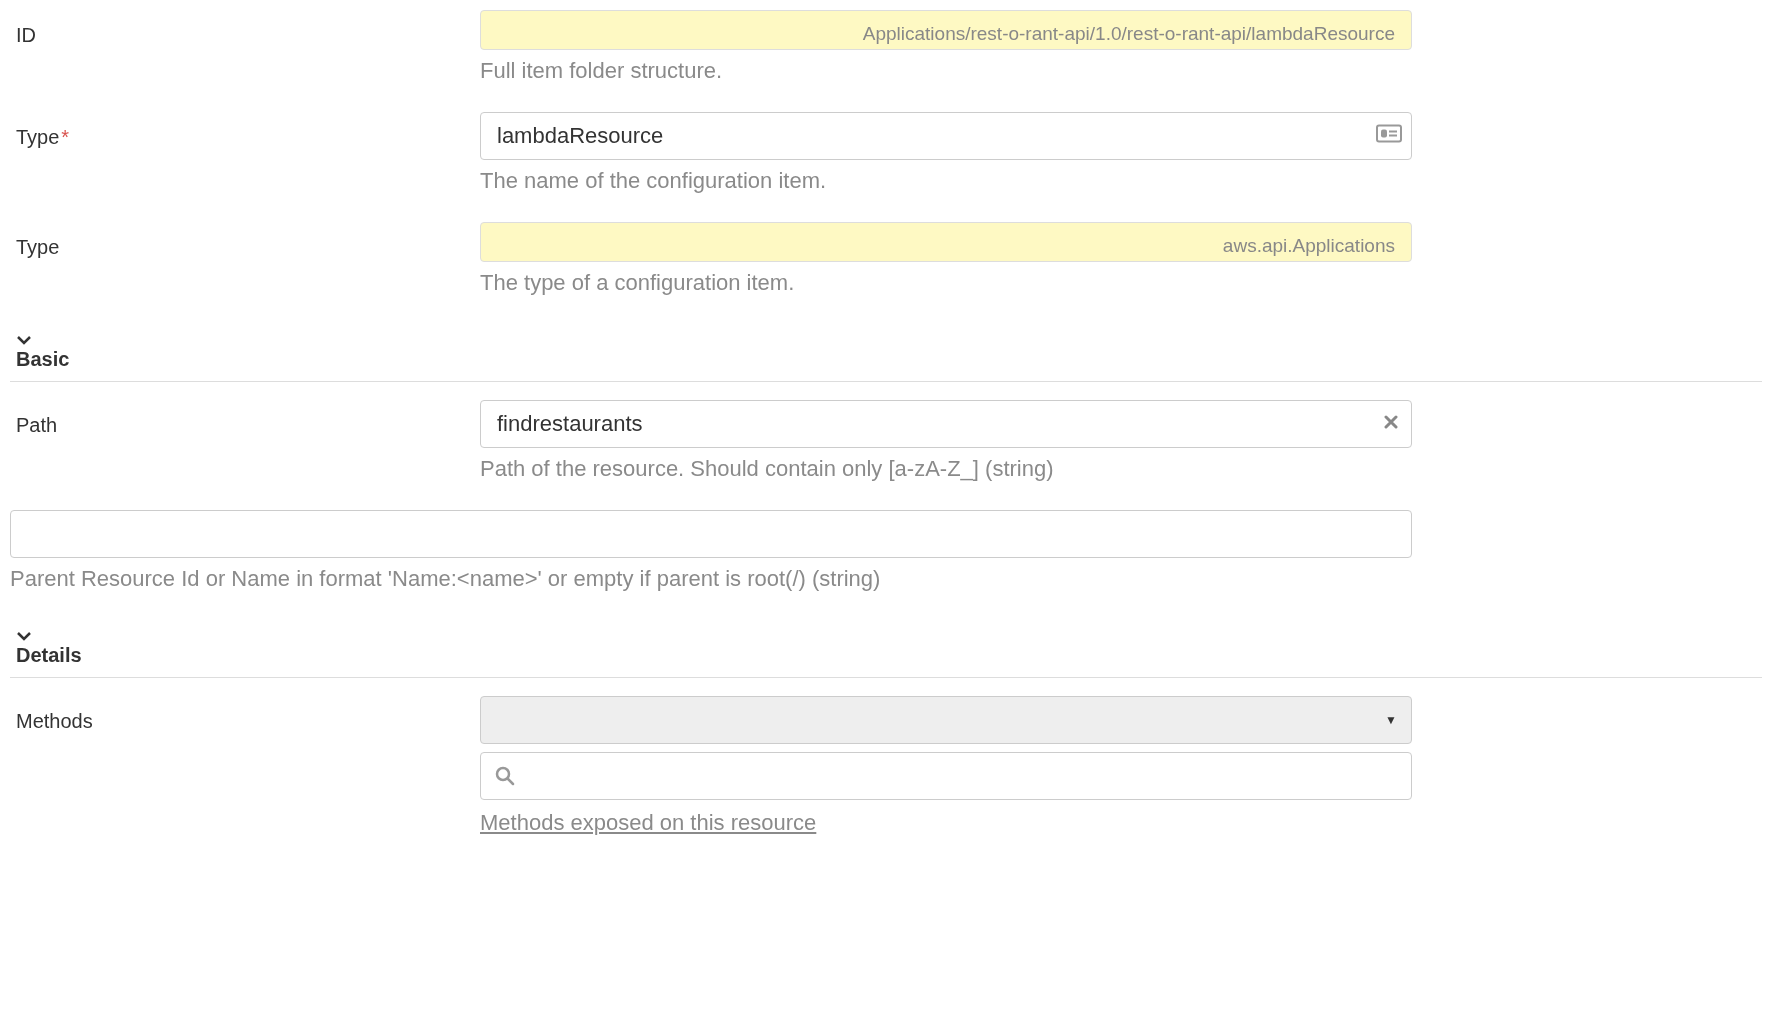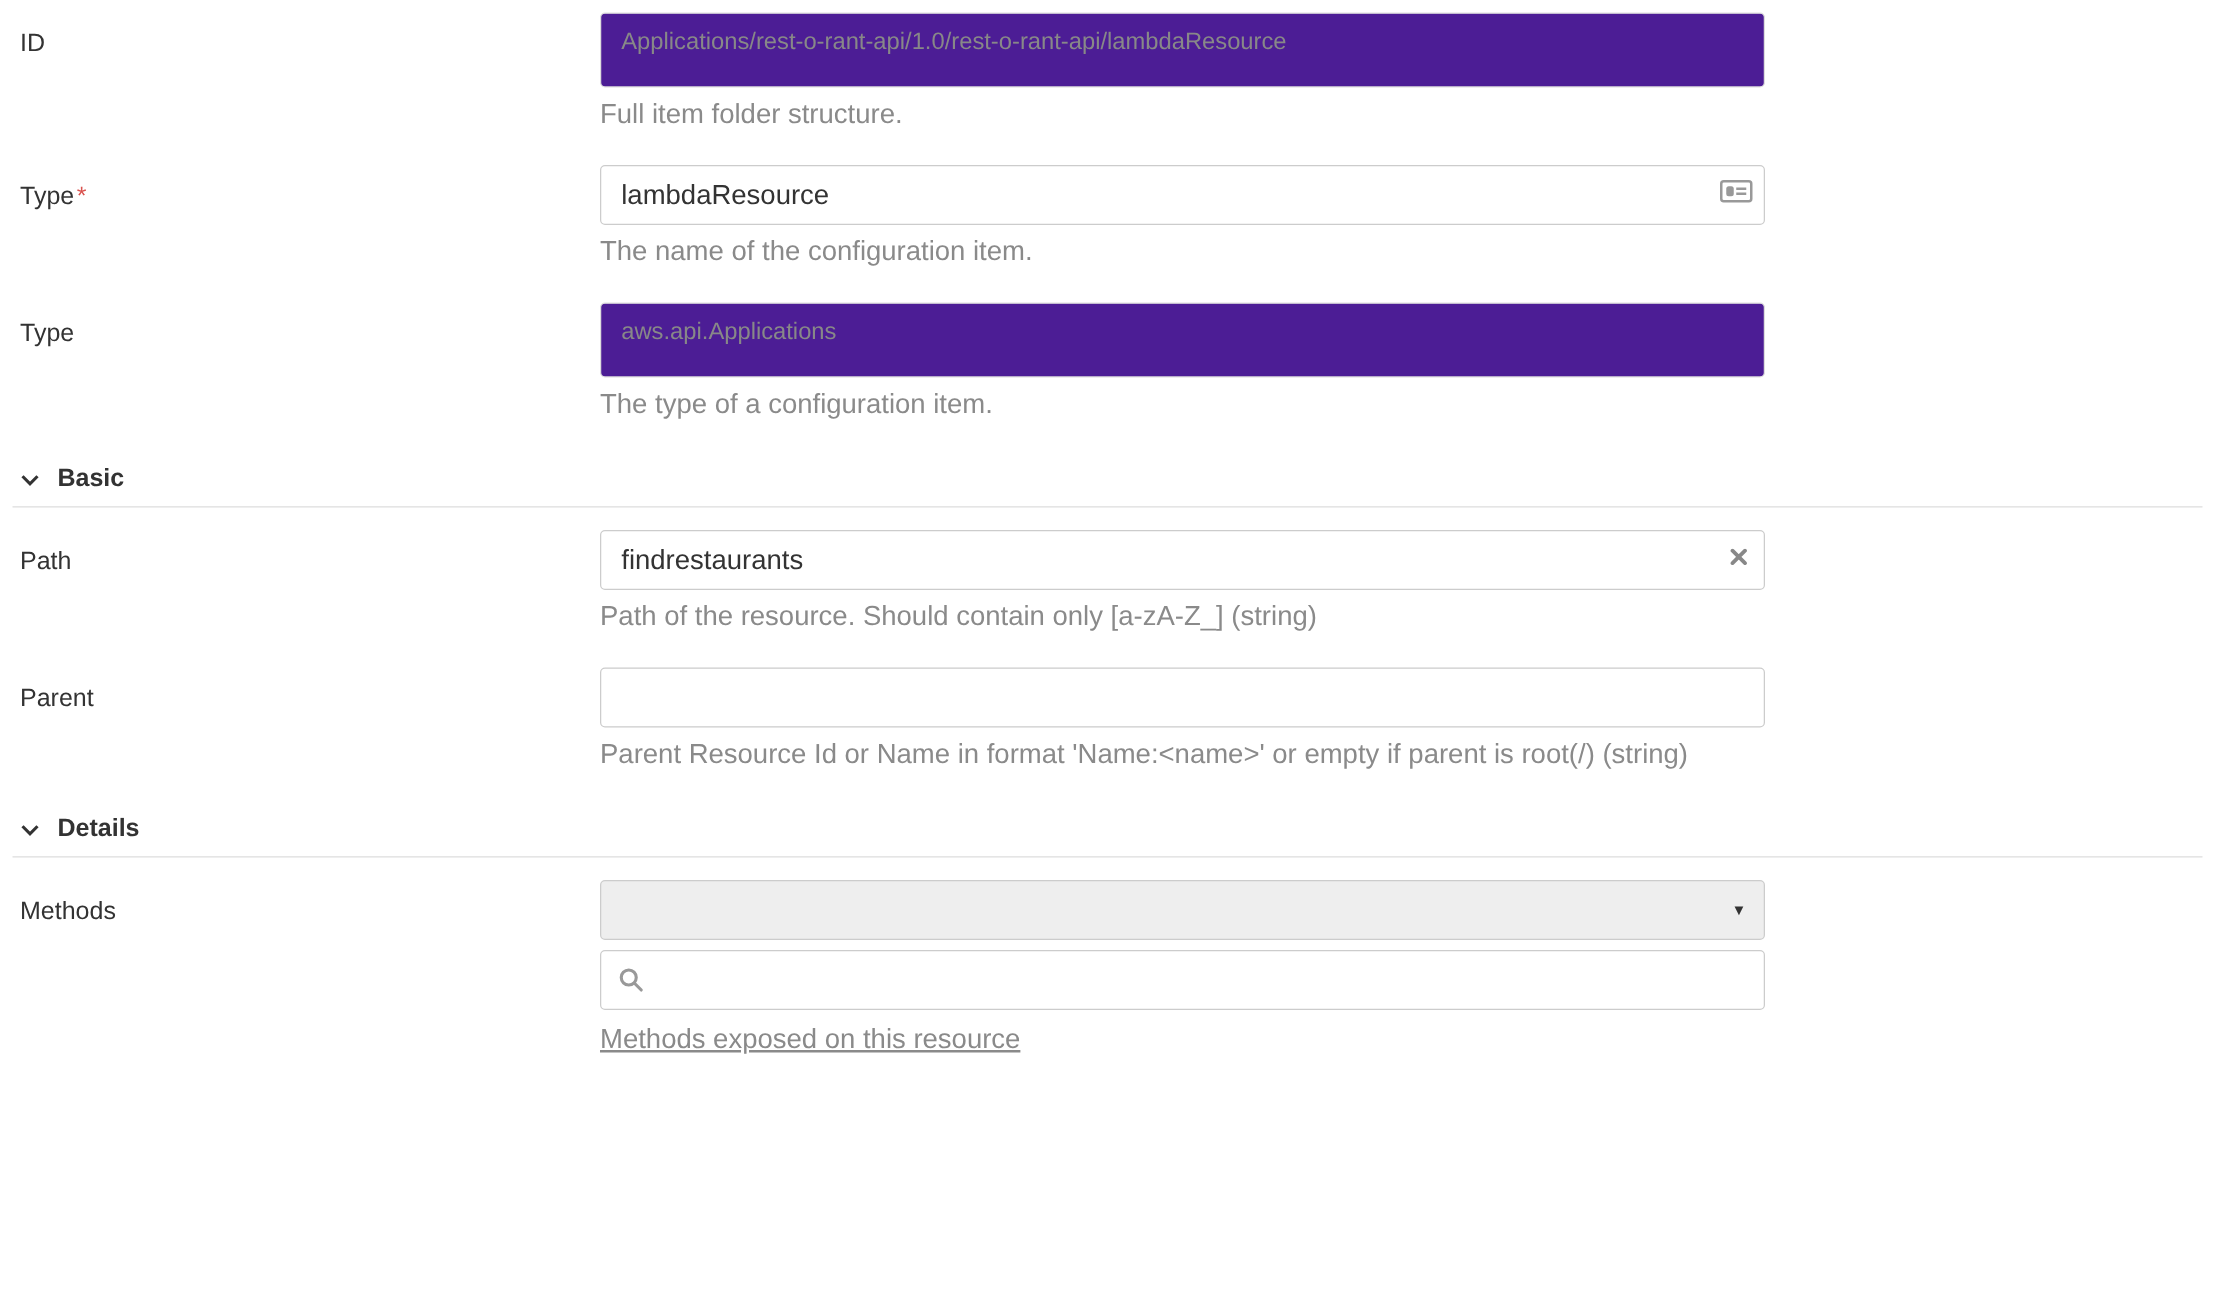--- a/index.html
+++ b/index.html
@@ -27,28 +27,29 @@
     .form-label .required {
       color: #d9534f;
       margin-left: 2px;
     }
     .form-control-wrap {
       flex: 1;
       padding-right: 350px;
     }
     .input-readonly {
       width: 100%;
-      background: #4c1d95;
+      background: #fef9c3;
       border: 1px solid #ddd;
       border-radius: 4px;
       padding: 12px 16px;
       font-size: 19px;
       color: #888;
-      height: 60px;
+      height: 40px;
       line-height: 22px;
+      text-align: right;
     }
     .input-text {
       width: 100%;
       background: #fff;
       border: 1px solid #ccc;
       border-radius: 4px;
       padding: 12px 16px;
       font-size: 22px;
       color: #333;
       height: 48px;
@@ -66,25 +67,25 @@
       font-size: 20px;
       cursor: pointer;
     }
     .help-text {
       color: #8a8a8a;
       font-size: 22px;
       margin-top: 8px;
     }
     .section-header {
       display: flex;
-      align-items: center;
       padding: 8px 0 10px 6px;
       border-bottom: 1px solid #ddd;
       margin-bottom: 18px;
       cursor: pointer;
+      flex-direction: column;
     }
     .section-header .chevron {
       margin-right: 14px;
       display: inline-flex;
     }
     .section-header .section-title {
       font-size: 20px;
       font-weight: 600;
       color: #333;
     }
@@ -226,21 +227,20 @@
         <svg width="14" height="14" viewBox="0 0 14 14">
             <path d="M2 2 L12 12 M12 2 L2 12" stroke="#888" stroke-width="3" stroke-linecap="round"></path>
           </svg>
       </span>
     </div>
     <div class="help-text">Path of the resource. Should contain only [a-zA-Z_] (string)</div>
   </div>
 </div>
 
 <div class="form-row">
-  <div class="form-label">Parent</div>
   <div class="form-control-wrap">
     <input type="text" class="input-text" value="" style="">
     <div class="help-text">Parent Resource Id or Name in format 'Name:&lt;name&gt;' or empty if parent is root(/) (string)</div>
   </div>
 </div>
 
 <div class="section-header">
   <span class="chevron">
     <svg width="16" height="16" viewBox="0 0 16 16">
         <path d="M2 5 L8 11 L14 5" fill="none" stroke="#333" stroke-width="2.5"></path>

